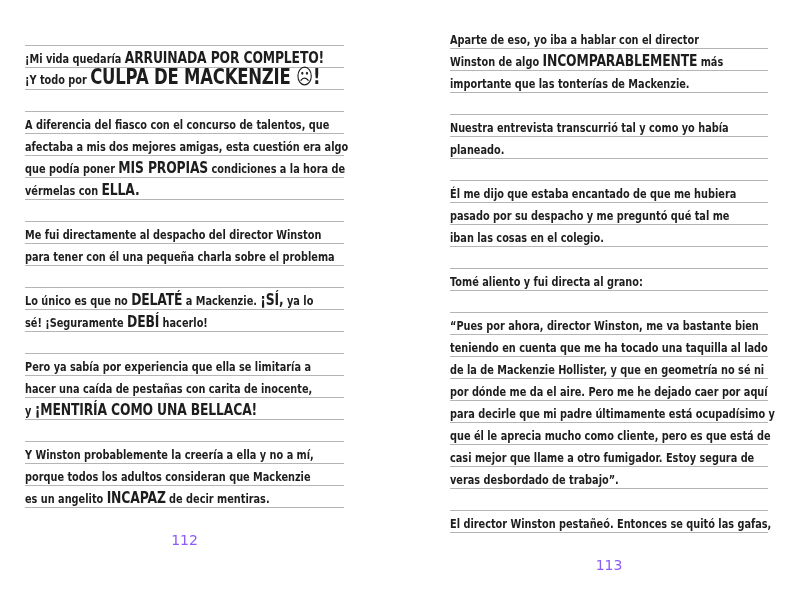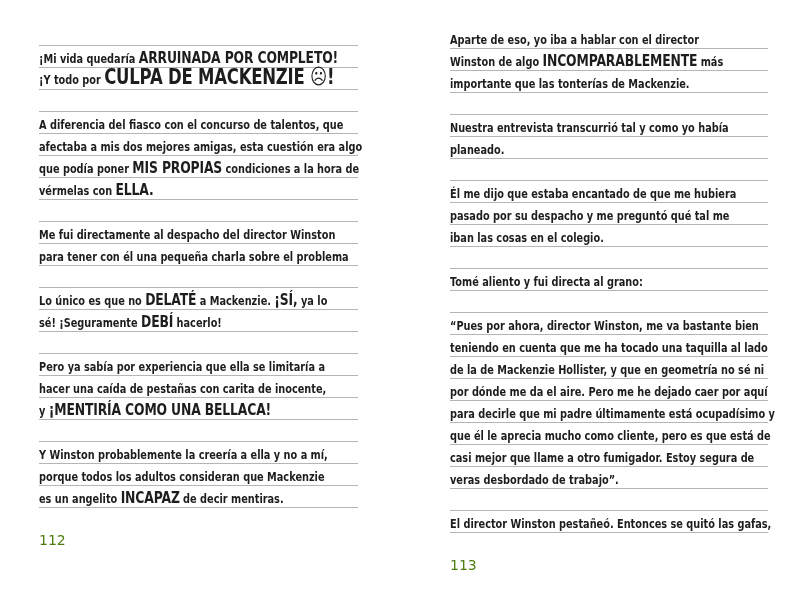--- a/index.html
+++ b/index.html
@@ -17,21 +17,21 @@
   }
   .spread {
     position: absolute;
     left: 0; top: 0;
     width: 800px; height: 593px;
     background: #ffffff;
   }
   .page {
     position: absolute;
   }
-  .page-left  { left: 39px;  top: 24px; width: 319px; }
+  .page-left  { left: 25px;  top: 24px; width: 319px; }
   .page-right { left: 450px; top: 27px; width: 318px; }
   .line {
     position: relative;
     height: 21px;
     border-bottom: 1px solid #b5b5b5;
     font-weight: bold;
   }
   .line-text {
     position: absolute;
     left: 0;
@@ -39,23 +39,23 @@
     white-space: nowrap;
     line-height: 1;
     transform: scaleX(0.75);
     transform-origin: 0 100%;
   }
   .seg-n  { font-size: 13px; }
   .seg-lg { font-size: 16.5px; letter-spacing: -0.2px; }
   .seg-xl { font-size: 22px;  letter-spacing: -0.3px; }
   .page-number {
     margin-top: 24px;
-    text-align: left;
+    text-align: center;
     font-size: 14px;
-    color: #4d7c0f;
+    color: #8b5cf6;
   }
 </style>
 </head>
 <body>
 
 <div class="spread">
   <div class="page page-left">
     <div>
         <div class="line"></div>
         <div class="line">

